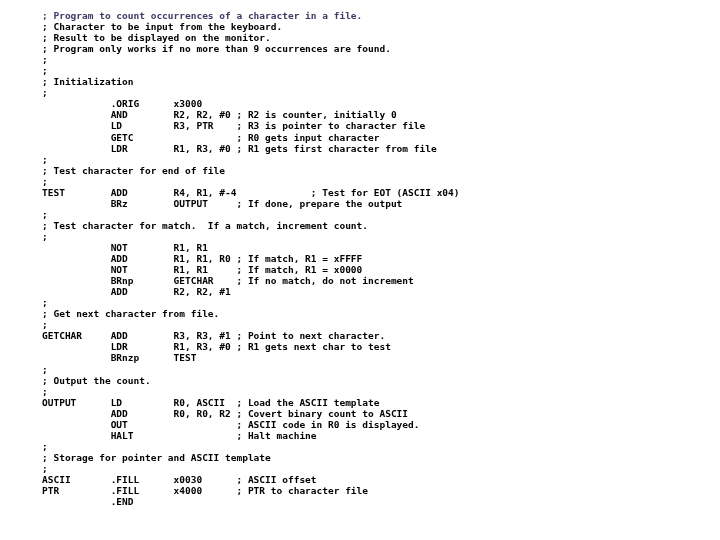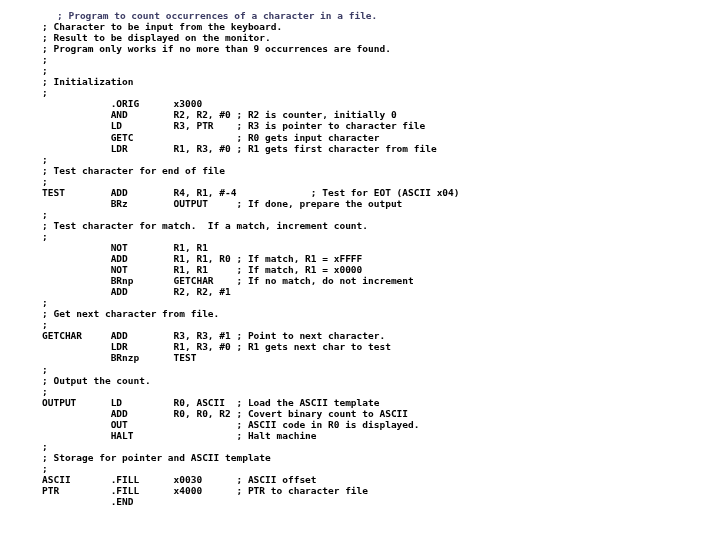--- a/index.html
+++ b/index.html
@@ -26,19 +26,18 @@
     letter-spacing: 0px;
     -webkit-font-smoothing: none;
   }
   .code-line {
     white-space: pre;
     display: block;
     height: 11.05px;
   }
   .accent {
     color: #3c3c64;
-    margin-left: 15px;
   }
 </style>
 </head>
 <body style="background: rgb(255, 255, 255);">
 
 <div id="listing" style="color: rgb(0, 0, 0);"><span class="code-line accent" style="color: rgb(60, 60, 100);">; Program to count occurrences of a character in a file.</span><span class="code-line">; Character to be input from the keyboard.</span><span class="code-line">; Result to be displayed on the monitor.</span><span class="code-line">; Program only works if no more than 9 occurrences are found.</span><span class="code-line">;</span><span class="code-line">;</span><span class="code-line">; Initialization</span><span class="code-line">;</span><span class="code-line">            .ORIG      x3000</span><span class="code-line">            AND        R2, R2, #0 ; R2 is counter, initially 0</span><span class="code-line">            LD         R3, PTR    ; R3 is pointer to character file</span><span class="code-line">            GETC                  ; R0 gets input character</span><span class="code-line">            LDR        R1, R3, #0 ; R1 gets first character from file</span><span class="code-line">;</span><span class="code-line">; Test character for end of file</span><span class="code-line">;</span><span class="code-line">TEST        ADD        R4, R1, #-4             ; Test for EOT (ASCII x04)</span><span class="code-line">            BRz        OUTPUT     ; If done, prepare the output</span><span class="code-line">;</span><span class="code-line">; Test character for match.  If a match, increment count.</span><span class="code-line">;</span><span class="code-line">            NOT        R1, R1</span><span class="code-line">            ADD        R1, R1, R0 ; If match, R1 = xFFFF</span><span class="code-line">            NOT        R1, R1     ; If match, R1 = x0000</span><span class="code-line">            BRnp       GETCHAR    ; If no match, do not increment</span><span class="code-line">            ADD        R2, R2, #1</span><span class="code-line">;</span><span class="code-line">; Get next character from file.</span><span class="code-line">;</span><span class="code-line">GETCHAR     ADD        R3, R3, #1 ; Point to next character.</span><span class="code-line">            LDR        R1, R3, #0 ; R1 gets next char to test</span><span class="code-line">            BRnzp      TEST</span><span class="code-line">;</span><span class="code-line">; Output the count.</span><span class="code-line">;</span><span class="code-line">OUTPUT      LD         R0, ASCII  ; Load the ASCII template</span><span class="code-line">            ADD        R0, R0, R2 ; Covert binary count to ASCII</span><span class="code-line">            OUT                   ; ASCII code in R0 is displayed.</span><span class="code-line">            HALT                  ; Halt machine</span><span class="code-line">;</span><span class="code-line">; Storage for pointer and ASCII template</span><span class="code-line">;</span><span class="code-line">ASCII       .FILL      x0030      ; ASCII offset</span><span class="code-line">PTR         .FILL      x4000      ; PTR to character file</span><span class="code-line">            .END</span></div>
 
 </body></html>

